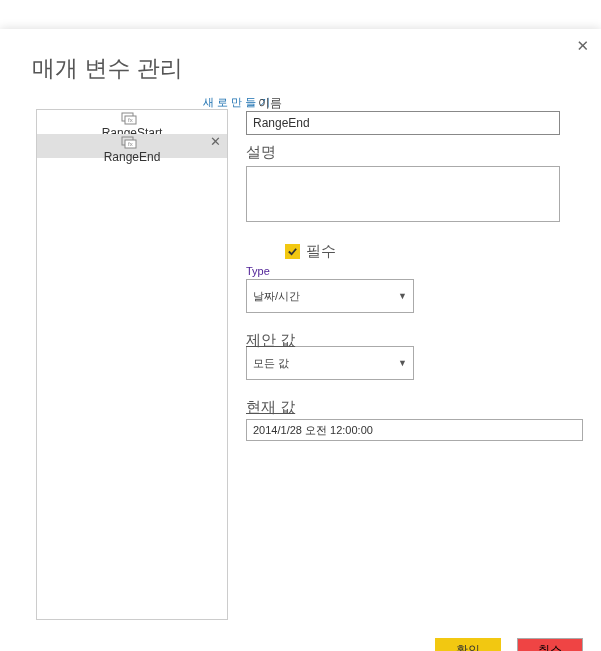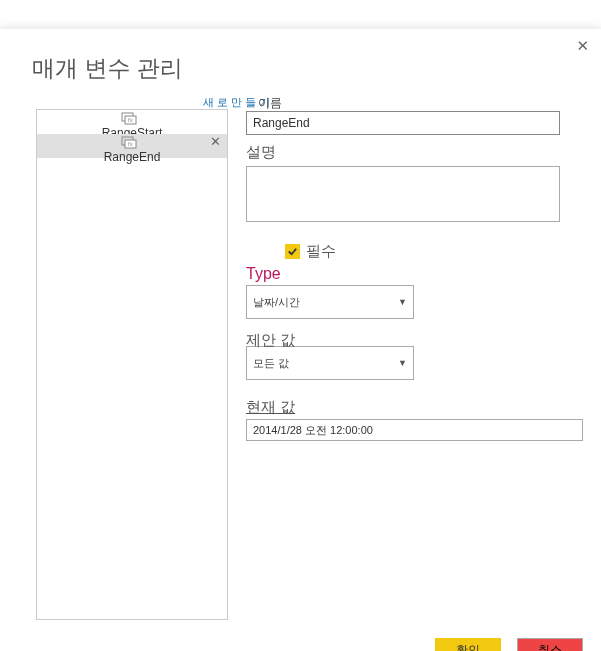--- a/index.html
+++ b/index.html
@@ -95,22 +95,22 @@
       padding-left: 18px;
       padding-top: 2px;
     }
     .field-label {
       font-size: 15px;
       color: #555;
       margin-top: 8px;
       margin-bottom: 2px;
     }
     .field-label.small {
-      font-size: 16px;
-      color: #be185d;
+      font-size: 11px;
+      color: #4c1d95;
     }
     .name-input {
       width: 314px;
       height: 24px;
       border: 1px solid #888;
       padding: 2px 6px;
       font-size: 12px;
       color: #333;
       outline: none;
     }
@@ -159,21 +159,22 @@
       cursor: pointer;
       margin-top: 2px;
     }
     .select-wrap .caret {
       font-size: 9px;
       color: #555;
     }
     .suggest-label {
       font-size: 15px;
       color: #555;
-      margin-top: 12px;
+      margin-top: 18px;
+      text-decoration: underline;
       text-decoration-color: #555;
     }
     .curval-label {
       font-size: 15px;
       color: #555;
       margin-top: 18px;
       margin-bottom: 2px;
       text-decoration: underline;
       text-decoration-color: #555;
     }

